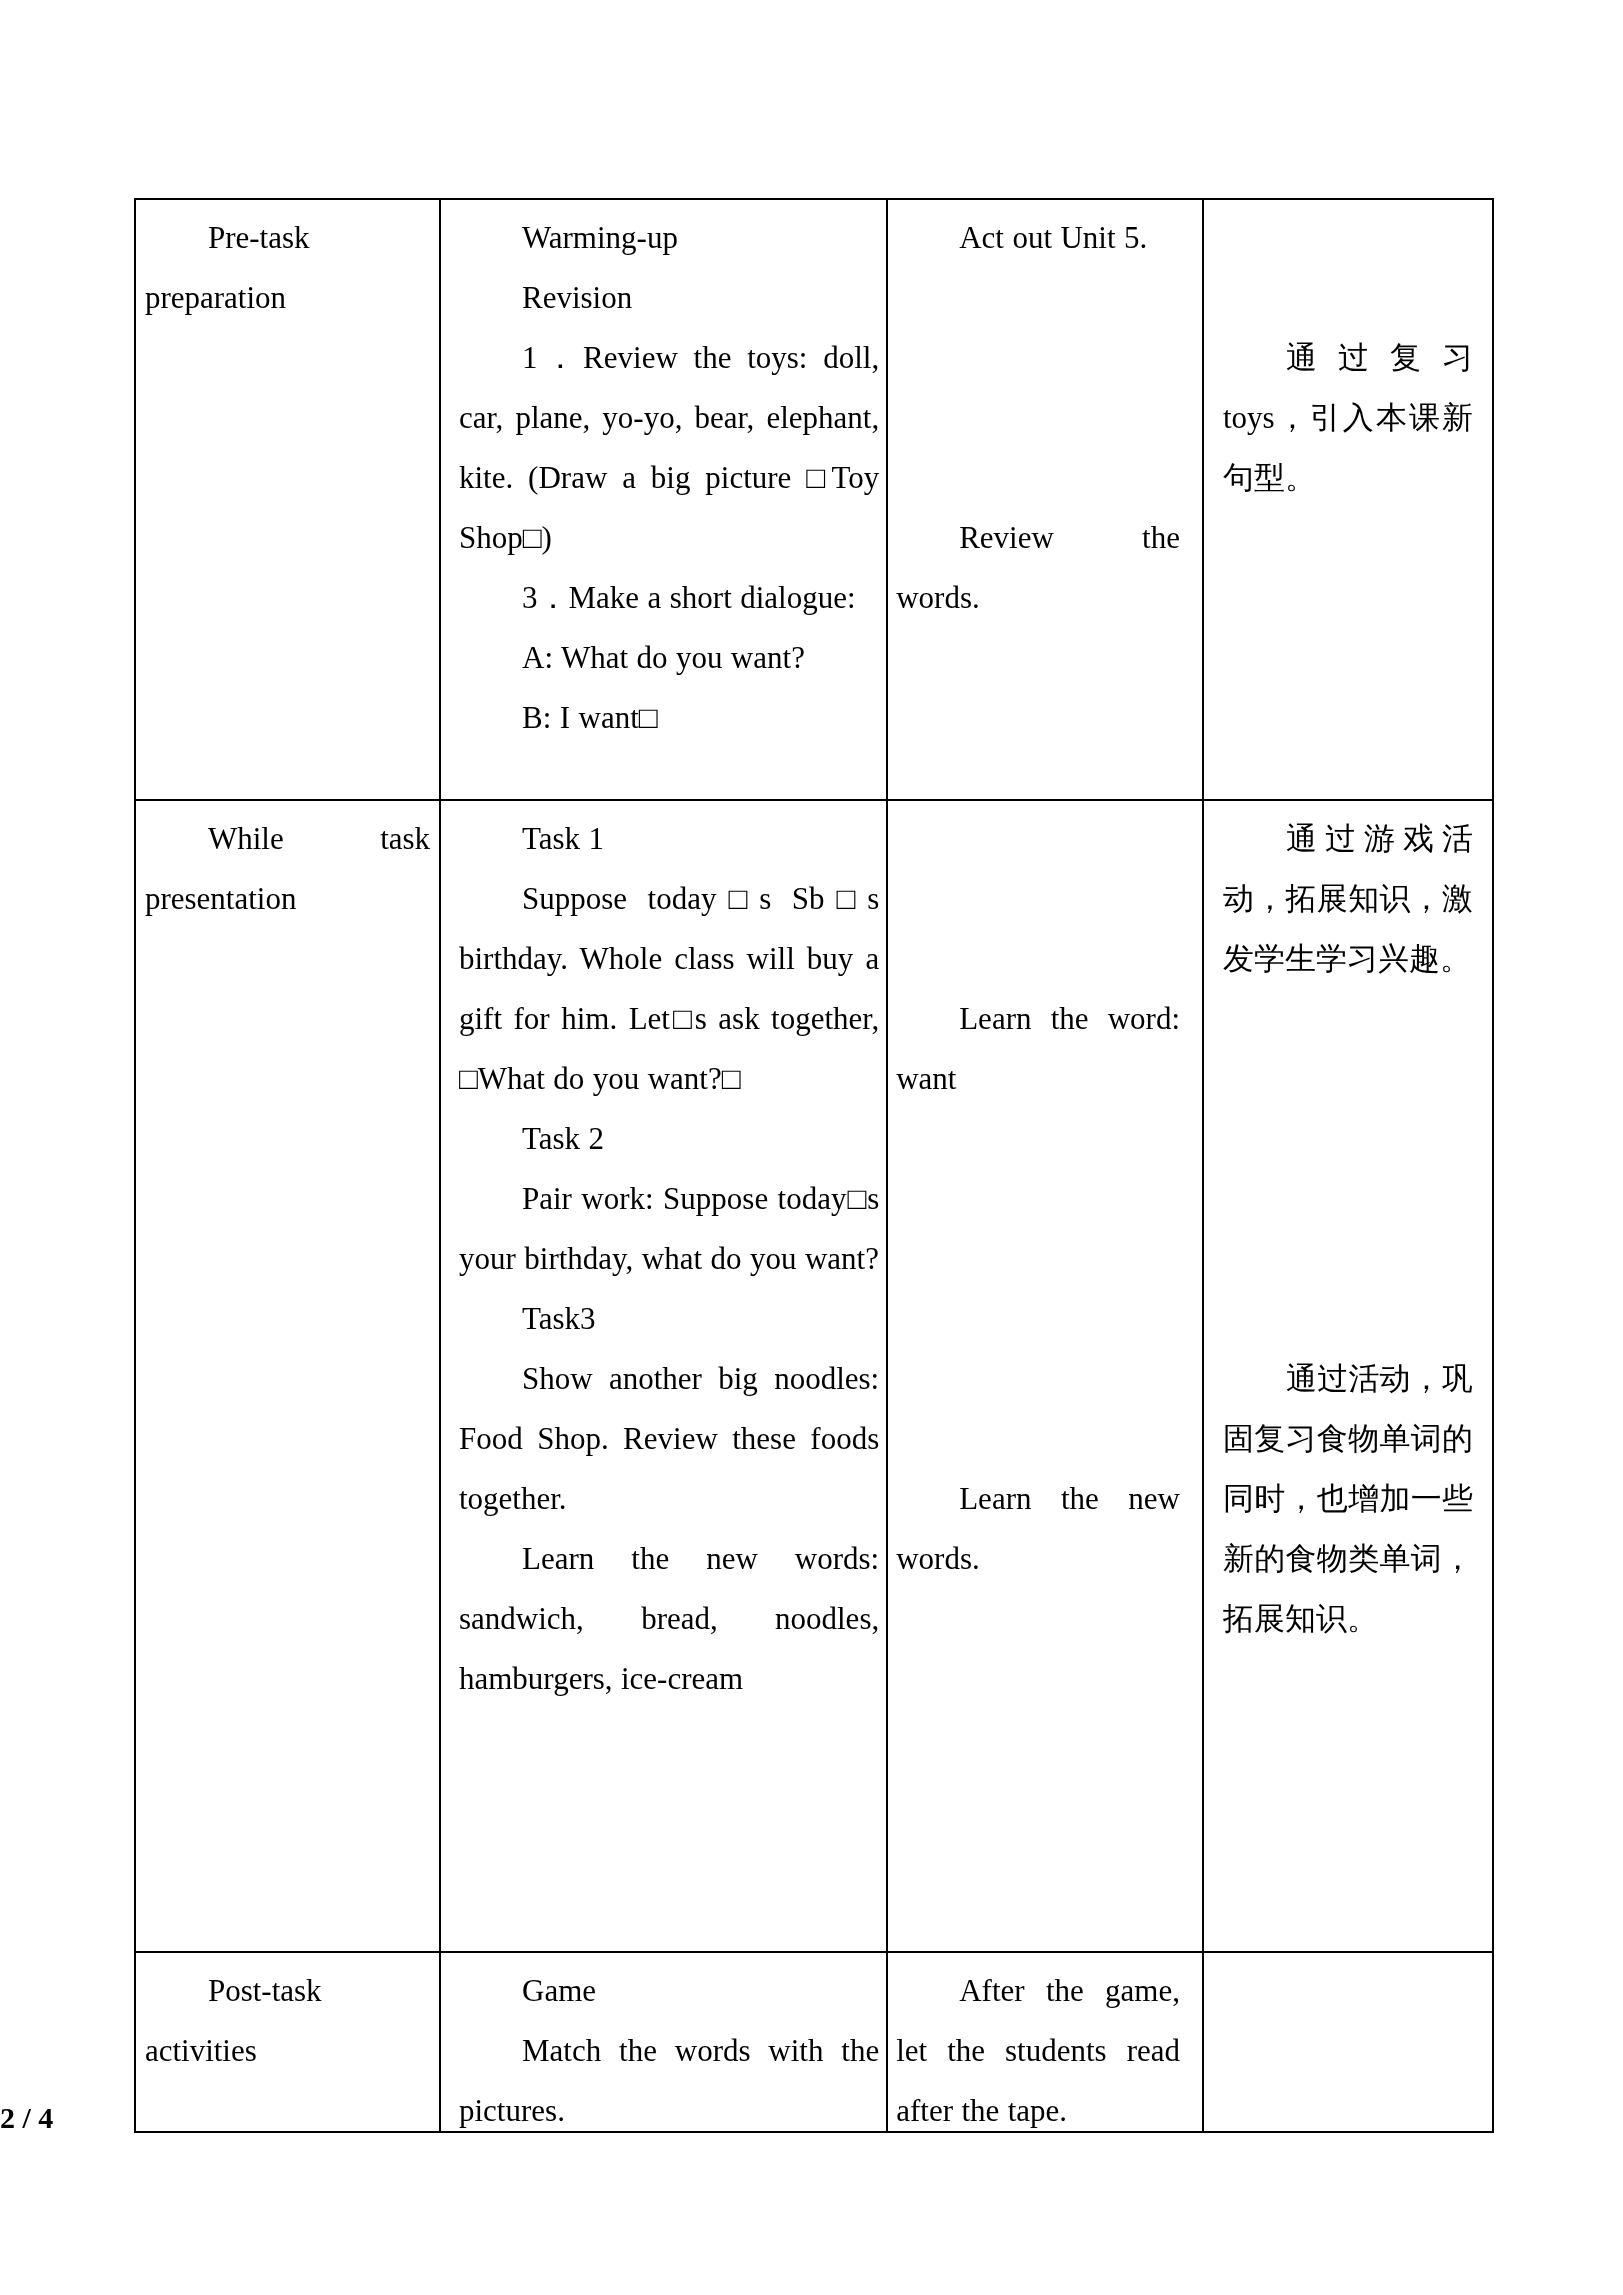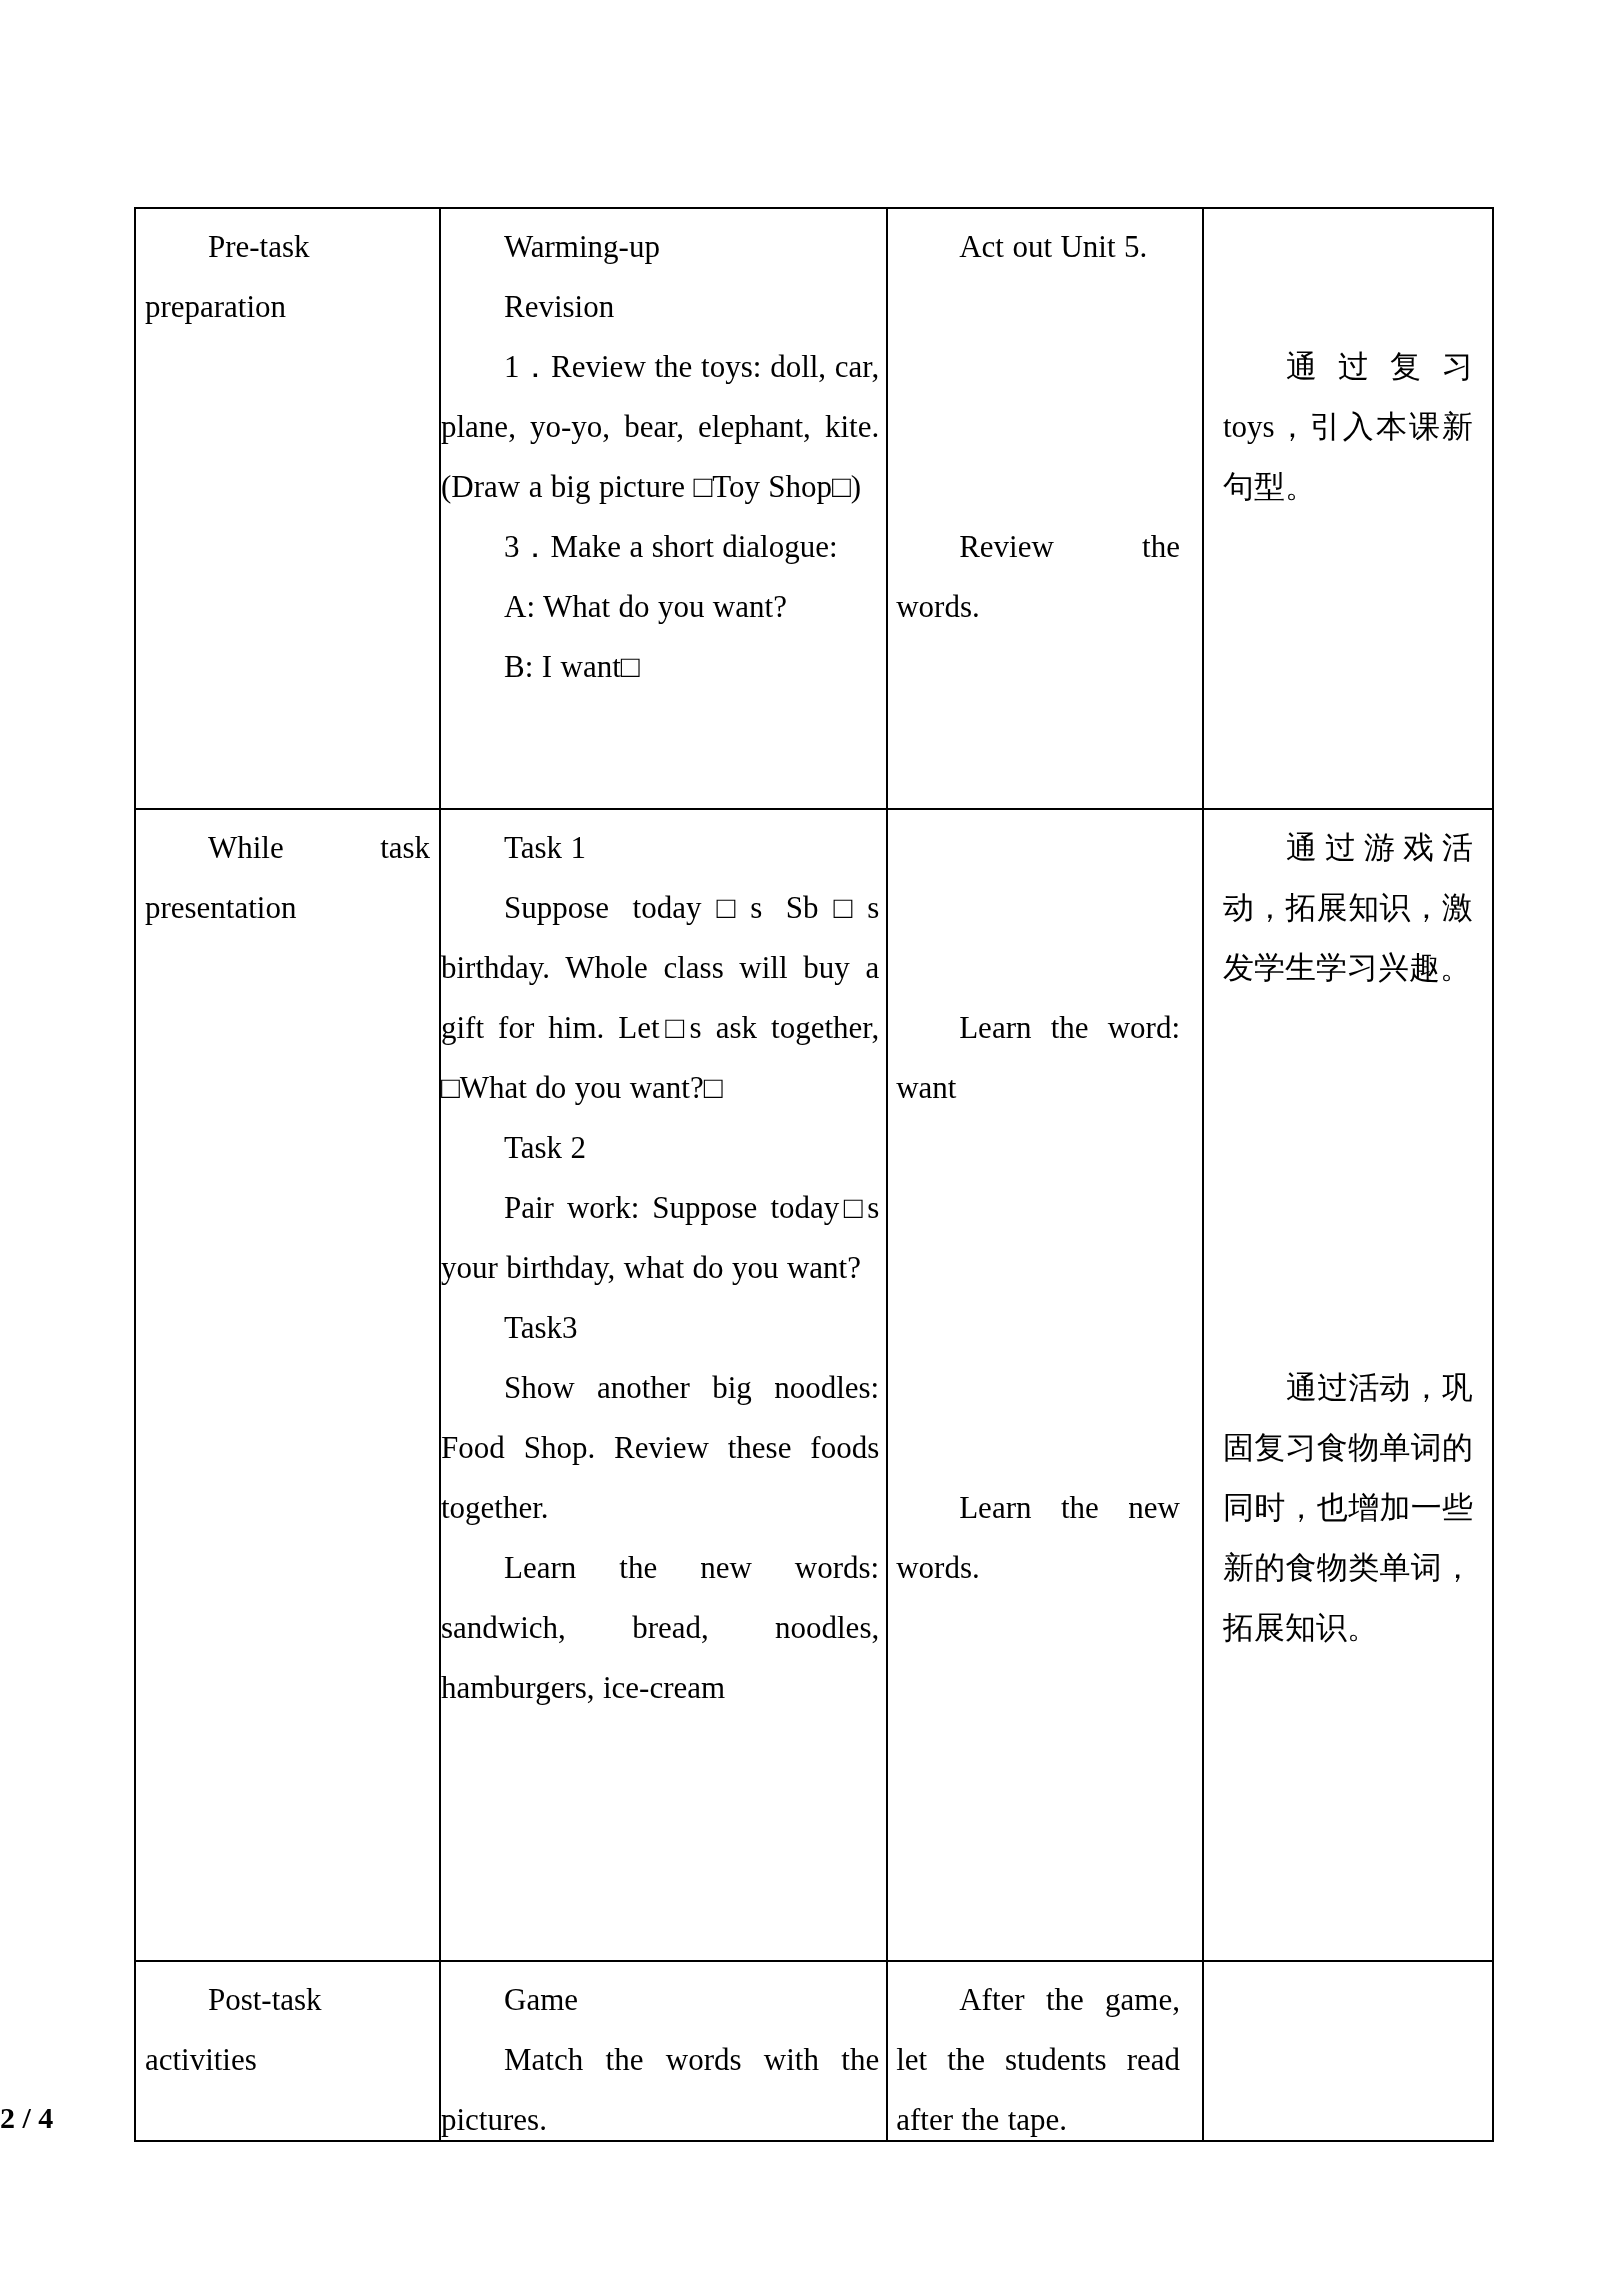--- a/index.html
+++ b/index.html
@@ -3,31 +3,31 @@
 <meta charset="utf-8">
 <style>
   html,body{margin:0;padding:0;}
   body{
     width:1623px;height:2295px;background:#ffffff;color:#000;
     font-family:"Liberation Serif","DejaVu Serif",serif;
     position:relative;overflow:hidden;
   }
   .page{position:absolute;inset:0;background:#ffffff;}
   table.lesson{
-    position:absolute;left:134px;top:207px;
+    position:absolute;left:134px;top:198px;
     border-collapse:collapse;table-layout:fixed;
     width:1358px;
   }
   table.lesson td{
     border:2px solid #000;
     vertical-align:top;
     padding:8.2px 6.8px 0 6.8px;
   }
   table.lesson td.c1{padding-left:8.9px;padding-right:8.9px;}
-  table.lesson td.c2{padding-left:0;padding-right:6.8px;}
+  table.lesson td.c2{padding-left:18px;padding-right:6.8px;}
   table.lesson td.c3{padding-left:8.2px;padding-right:22px;}
   table.lesson td.c4{padding-left:19px;padding-right:19px;}
   tr.r1{height:601px;}
   tr.r2{height:1152px;}
   tr.r3{height:174px;}
   .cell-inner{overflow:hidden;}
   .r1 .cell-inner{height:584px;}
   .r2 .cell-inner{height:1064px;}
   .r3 .cell-inner{height:170px;}
   .cell-inner p{

